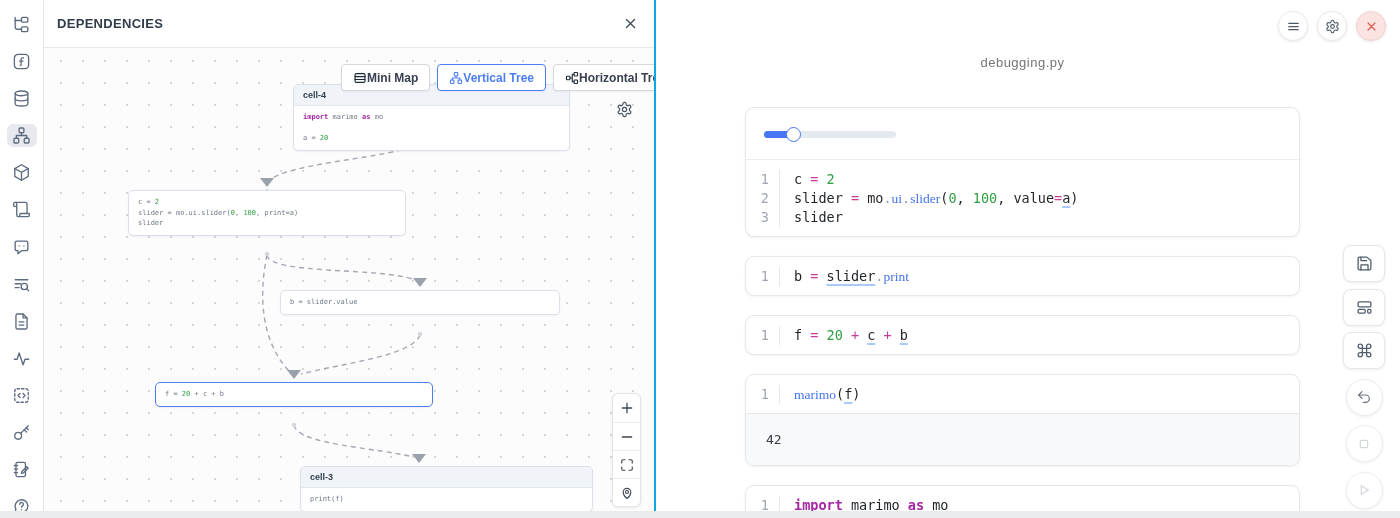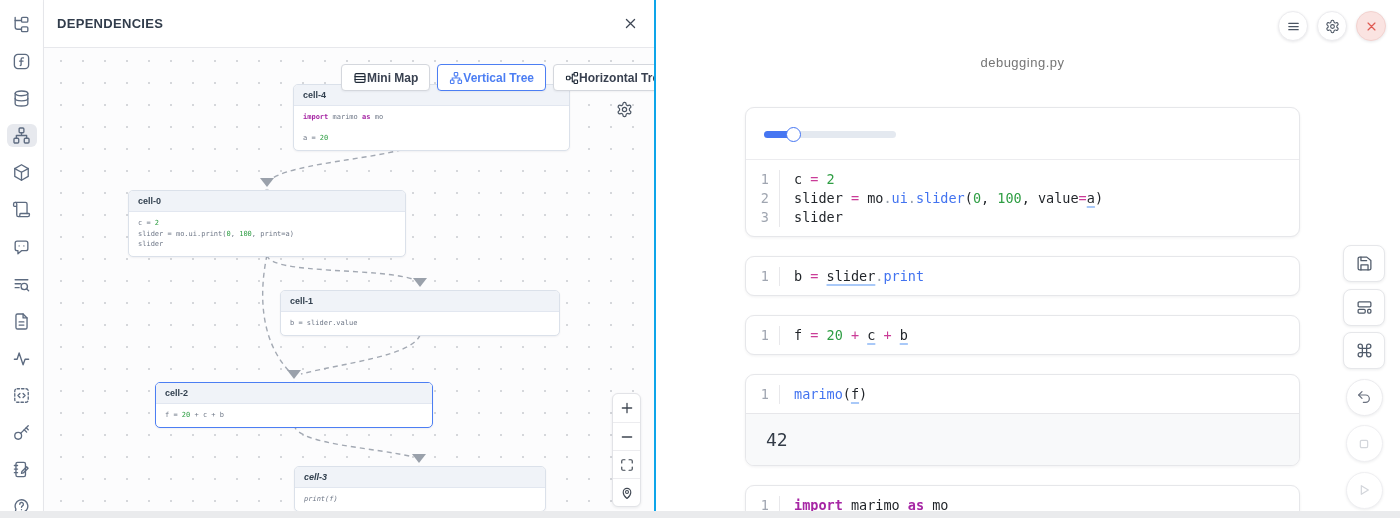--- a/index.html
+++ b/index.html
@@ -70,23 +70,23 @@
   .cell-widget { height:52px; border-bottom:1px solid #ececef; position:relative; }
   .slider-track { position:absolute; left:18px; top:23px; width:132px; height:7px; border-radius:4px; background:#e4e9f0; }
   .slider-fill { height:100%; border-radius:4px; background:#4676f2; }
   .slider-thumb { position:absolute; top:-4.5px; width:15px; height:15px; border-radius:50%;
     background:#fff; border:1.5px solid #4676f2; }
   .cell-code { padding:9.5px 0; font-family:"DejaVu Sans Mono", monospace; font-size:13.5px; line-height:19px; }
   .code-row { display:flex; }
   .ln { flex:0 0 34px; text-align:right; padding-right:10px; color:#a0a6b1; border-right:1px solid #e8e8eb; }
   .lc { padding-left:14px; white-space:pre; color:#1f2328; }
   .cell-output { border-top:1px solid #e7e7ea; background:#f8f9fa; height:52px; display:flex; align-items:center;
-    padding-left:20px; font-family:"DejaVu Sans Mono", monospace; font-size:18px; color:#333c47; }
+    padding-left:20px; font-family:"DejaVu Sans Mono", monospace; font-size:13px; color:#333c47; }
   .t-v { color:#1f2328; } .t-op { color:#ca3c97; } .t-num { color:#2f9e44; }
-  .t-fn { color:#4273f0; } .t-kw { color:#a626a4; font-weight:bold; } .t-dot { color:#98a1ad; }
+  .t-fn { color:#4273f0;font-family:Liberation Serif, serif; } .t-kw { color:#a626a4; font-weight:bold; } .t-dot { color:#98a1ad; }
   .t-u { text-decoration:underline solid #a9c9f8 1.5px; text-underline-offset:3px; }
 
   .side-actions { position:absolute; right:15px; top:245px; width:42px; display:flex;
     flex-direction:column; gap:6.5px; align-items:center; z-index:10; }
   .sq-btn { width:42px; height:37px; background:#fff; border:1px solid #e6e7ea; border-radius:8px;
     box-shadow:0 1px 3px rgba(16,24,40,.08); display:flex; align-items:center; justify-content:center;
     color:#515c6b; cursor:pointer; }
   .sq-btn svg { width:17px; height:17px; }
   .round-btn { width:37px; height:37px; border-radius:50%; background:#fff; border:1px solid #ececef;
     box-shadow:0 1px 3px rgba(16,24,40,.08); display:flex; align-items:center; justify-content:center;
@@ -239,40 +239,37 @@
       <div>
           <div class="g-node" style="left: 249px; top: 17px; width: 277px; margin-top: 19px;">
             <div class="g-node-header">cell-4</div>
             <div class="g-node-body">
               <div><span class="n-kw">import</span><span class="n-d"> marimo </span><span class="n-kw">as</span><span class="n-d"> mo</span></div>
               <div>&nbsp;</div>
               <div><span class="n-d">a = </span><span class="n-num">20</span></div>
             </div>
           </div>
           <div class="g-node" style="left: 84px; top: 142px; width: 278px;">
-            <div class="g-node-header">cell-0</div>
             <div class="g-node-body">
               <div><span class="n-d">c = </span><span class="n-num">2</span></div>
-              <div><span class="n-d">slider = mo.ui.print(</span><span class="n-num">0</span><span class="n-d">, </span><span class="n-num">100</span><span class="n-d">, print=a)</span></div>
+              <div><span class="n-d">slider = mo.ui.slider(</span><span class="n-num">0</span><span class="n-d">, </span><span class="n-num">100</span><span class="n-d">, print=a)</span></div>
               <div><span class="n-d">slider</span></div>
             </div>
           </div>
           <div class="g-node" style="left: 236px; top: 242px; width: 280px;">
-            <div class="g-node-header">cell-1</div>
             <div class="g-node-body">
               <div><span class="n-d">b = slider.value</span></div>
             </div>
           </div>
           <div class="g-node selected" style="left: 111px; top: 334px; width: 278px;">
-            <div class="g-node-header">cell-2</div>
             <div class="g-node-body">
               <div><span class="n-d">f = </span><span class="n-num">20</span><span class="n-d"> + c + b</span></div>
             </div>
           </div>
-          <div class="g-node" style="left: 250px; top: 418px; width: 252px; font-style: italic;">
+          <div class="g-node" style="left: 256px; top: 418px; width: 293px;">
             <div class="g-node-header">cell-3</div>
             <div class="g-node-body">
               <div><span class="n-d">print(f)</span></div>
             </div>
           </div>
         </div>
 
       <div class="g-toolbar">
         <button class="g-tool-btn">
           <svg viewBox="0 0 24 24" fill="none" stroke="#1f2937" stroke-width="2" stroke-linecap="round">

